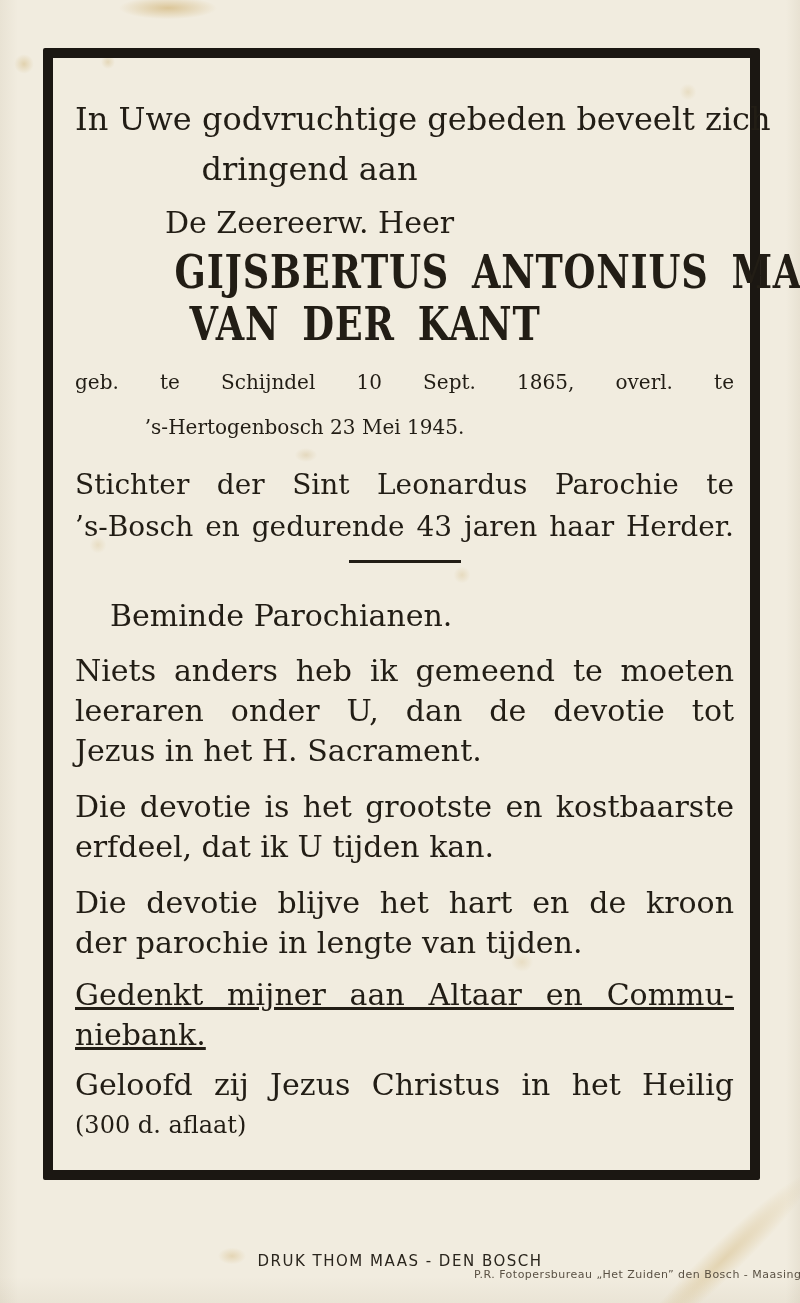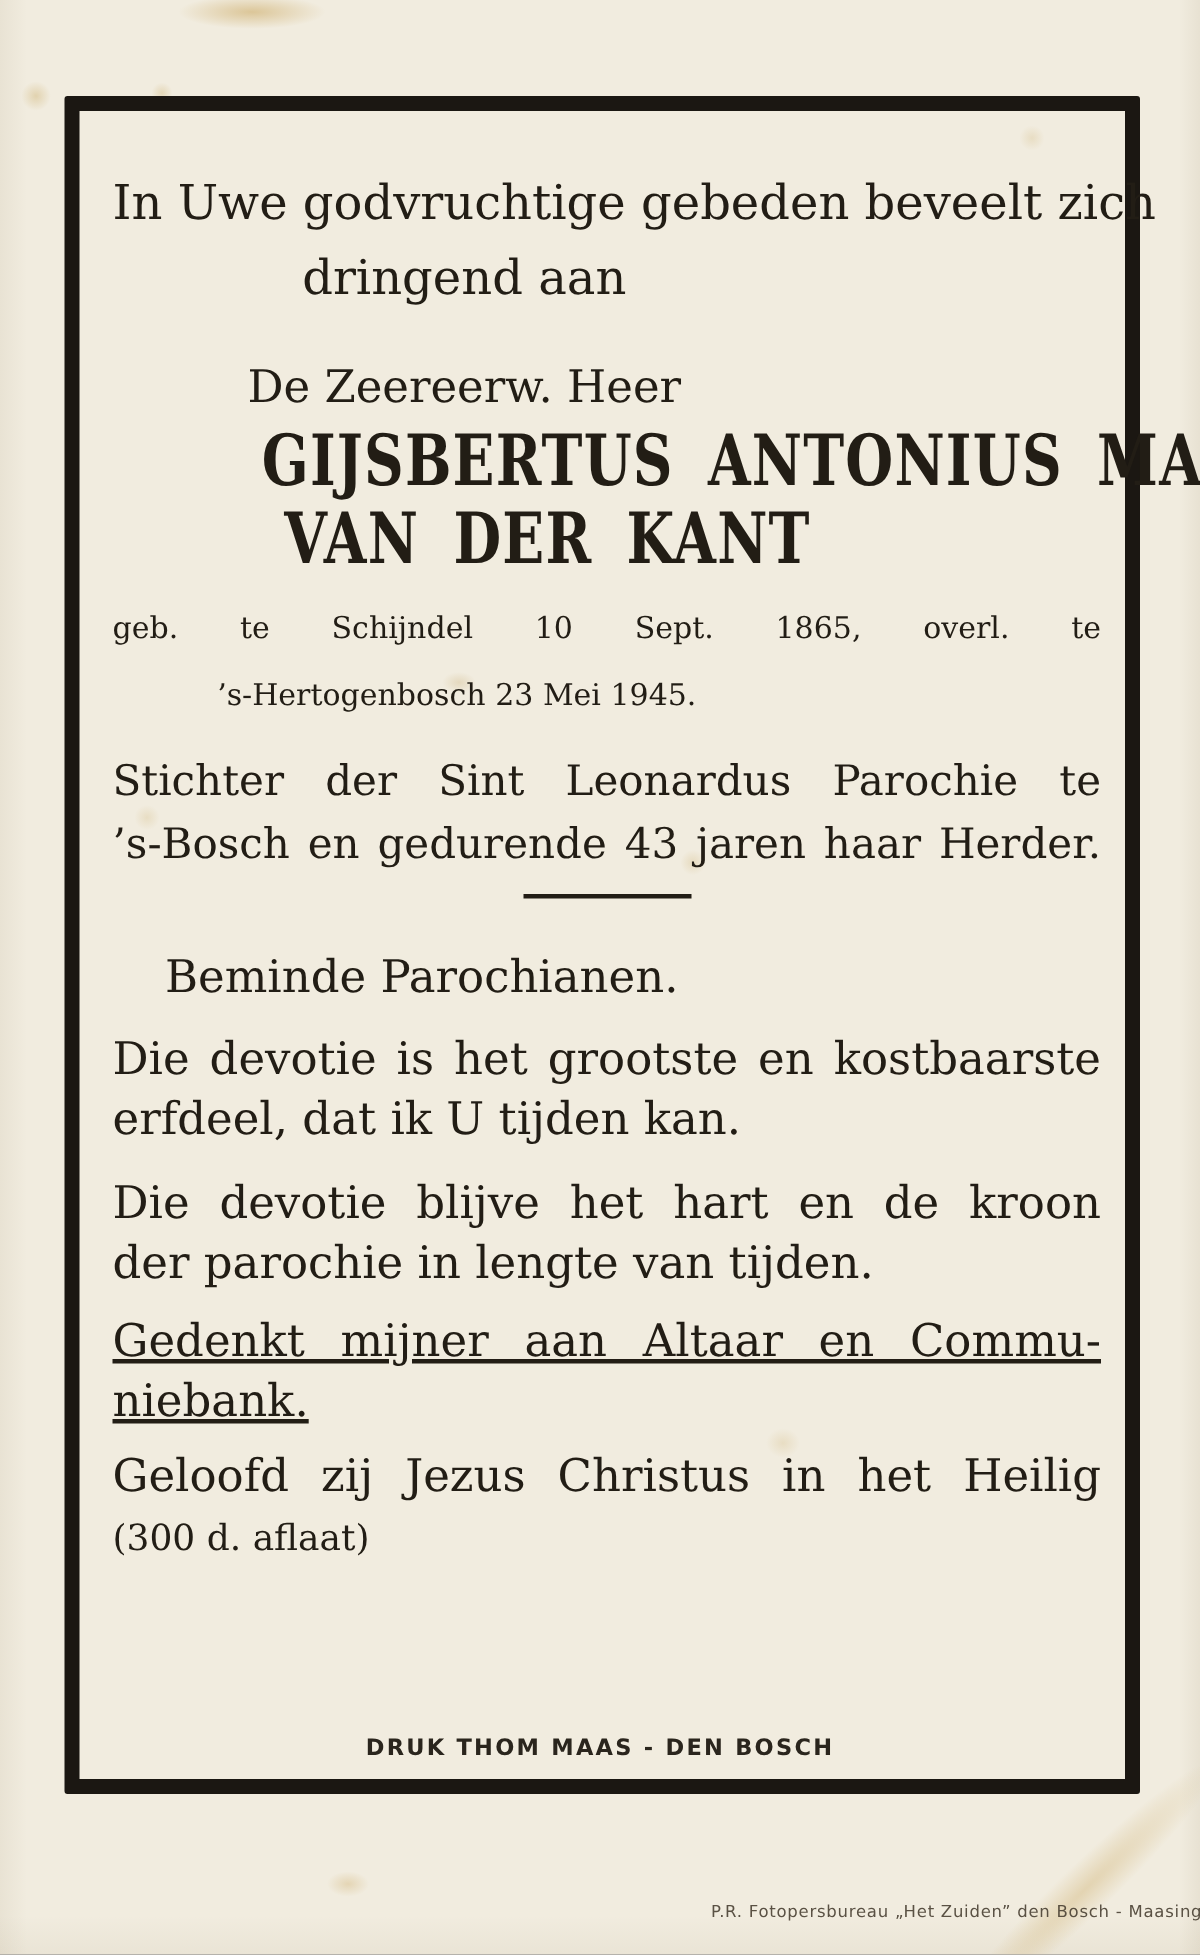--- a/index.html
+++ b/index.html
@@ -35,41 +35,41 @@
   .streak{
     position:absolute;
     width:250px;height:34px;
     right:-48px;bottom:26px;
     transform:rotate(-44deg);
     border-radius:50%;
     background:radial-gradient(closest-side, rgba(204,172,104,.38), rgba(204,172,104,0));
   }
   .frame{
     position:absolute;
-    left:43px;top:64px;
+    left:43px;top:48px;
     width:717px;height:1132px;
     box-sizing:border-box;
     border:10px solid var(--frame,#1b1712);
     border-radius:2px;
   }
   .content{
     position:absolute;
     inset:0;
     padding:36px 16px 0 22px;
     box-sizing:border-box;
   }
   .c{text-align:center;}
   .j{text-align:justify;text-align-last:justify;}
   .l{text-align:left;}
   .nowrap{white-space:nowrap;}
   .h-intro{font-size:32px;line-height:50px;}
   .shift-190{padding-right:190px;}
   .shift-200{padding-right:200px;}
   .shift-80{padding-right:80px;}
-  .h-hon{font-size:30px;line-height:46px;margin-top:26px;}
+  .h-hon{font-size:30px;line-height:46px;margin-top:6px;}
   .h-name{font-size:47px;line-height:52px;font-weight:bold;letter-spacing:1px;}
   .h-name .namescale{display:inline-block;transform:scaleX(.78);transform-origin:50% 50%;word-spacing:12px;white-space:nowrap;}
   .h-vit{font-size:20px;line-height:45px;}
   .vit-block{margin-top:10px;}
   .role-block{margin-top:14px;}
   .h-role{font-size:28px;line-height:42px;}
   .divider{
     margin:12px auto 0 auto;
     width:112px;height:3px;
     background:var(--ink,#221d15);
@@ -77,24 +77,24 @@
   .salutation{margin-top:34px;font-size:30px;line-height:38px;text-indent:35px;}
   .para{margin-top:16px;}
   .para.m14{}
   .para.m12{margin-top:12px;text-decoration:underline;}
   .para.m10{margin-top:10px;}
   .body-line{font-size:30px;line-height:40px;}
   .split{display:flex;justify-content:space-between;align-items:baseline;}
   .aflaat{font-size:24px;}
   .printer{
     position:absolute;
-    left:0;top:1156px;width:800px;
+    left:0;top:1252px;width:800px;
     text-align:center;
     font-family:"DejaVu Sans","Liberation Sans",sans-serif;
-    font-size:15px;font-weight:bold;
+    font-size:15px;font-weight:normal;
     letter-spacing:1.5px;
     color:#2a251d;
   }
   .credit{
     position:absolute;
     left:474px;top:1268px;
     width:420px;
     white-space:nowrap;
     font-family:"DejaVu Sans","Liberation Sans",sans-serif;
     font-size:11px;
@@ -132,20 +132,25 @@
 
       <div class="role-block">
         <div class="j h-role">Stichter der Sint Leonardus Parochie te</div>
         <div class="j h-role">’s-Bosch en gedurende 43 jaren haar Herder.</div>
       </div>
 
       <div class="divider"></div>
 
       <div class="salutation">Beminde Parochianen.</div>
 
+      <div class="para">
+        <div class="j body-line">Niets anders heb ik gemeend te moeten</div>
+        <div class="j body-line">leeraren onder U, dan de devotie tot</div>
+        <div class="l body-line">Jezus in het H. Sacrament.</div>
+      </div>
 
       <div class="para m14">
         <div class="j body-line">Die devotie is het grootste en kostbaarste</div>
         <div class="l body-line">erfdeel, dat ik U tijden kan.</div>
       </div>
 
       <div class="para m14">
         <div class="j body-line">Die devotie blijve het hart en de kroon</div>
         <div class="l body-line">der parochie in lengte van tijden.</div>
       </div>

